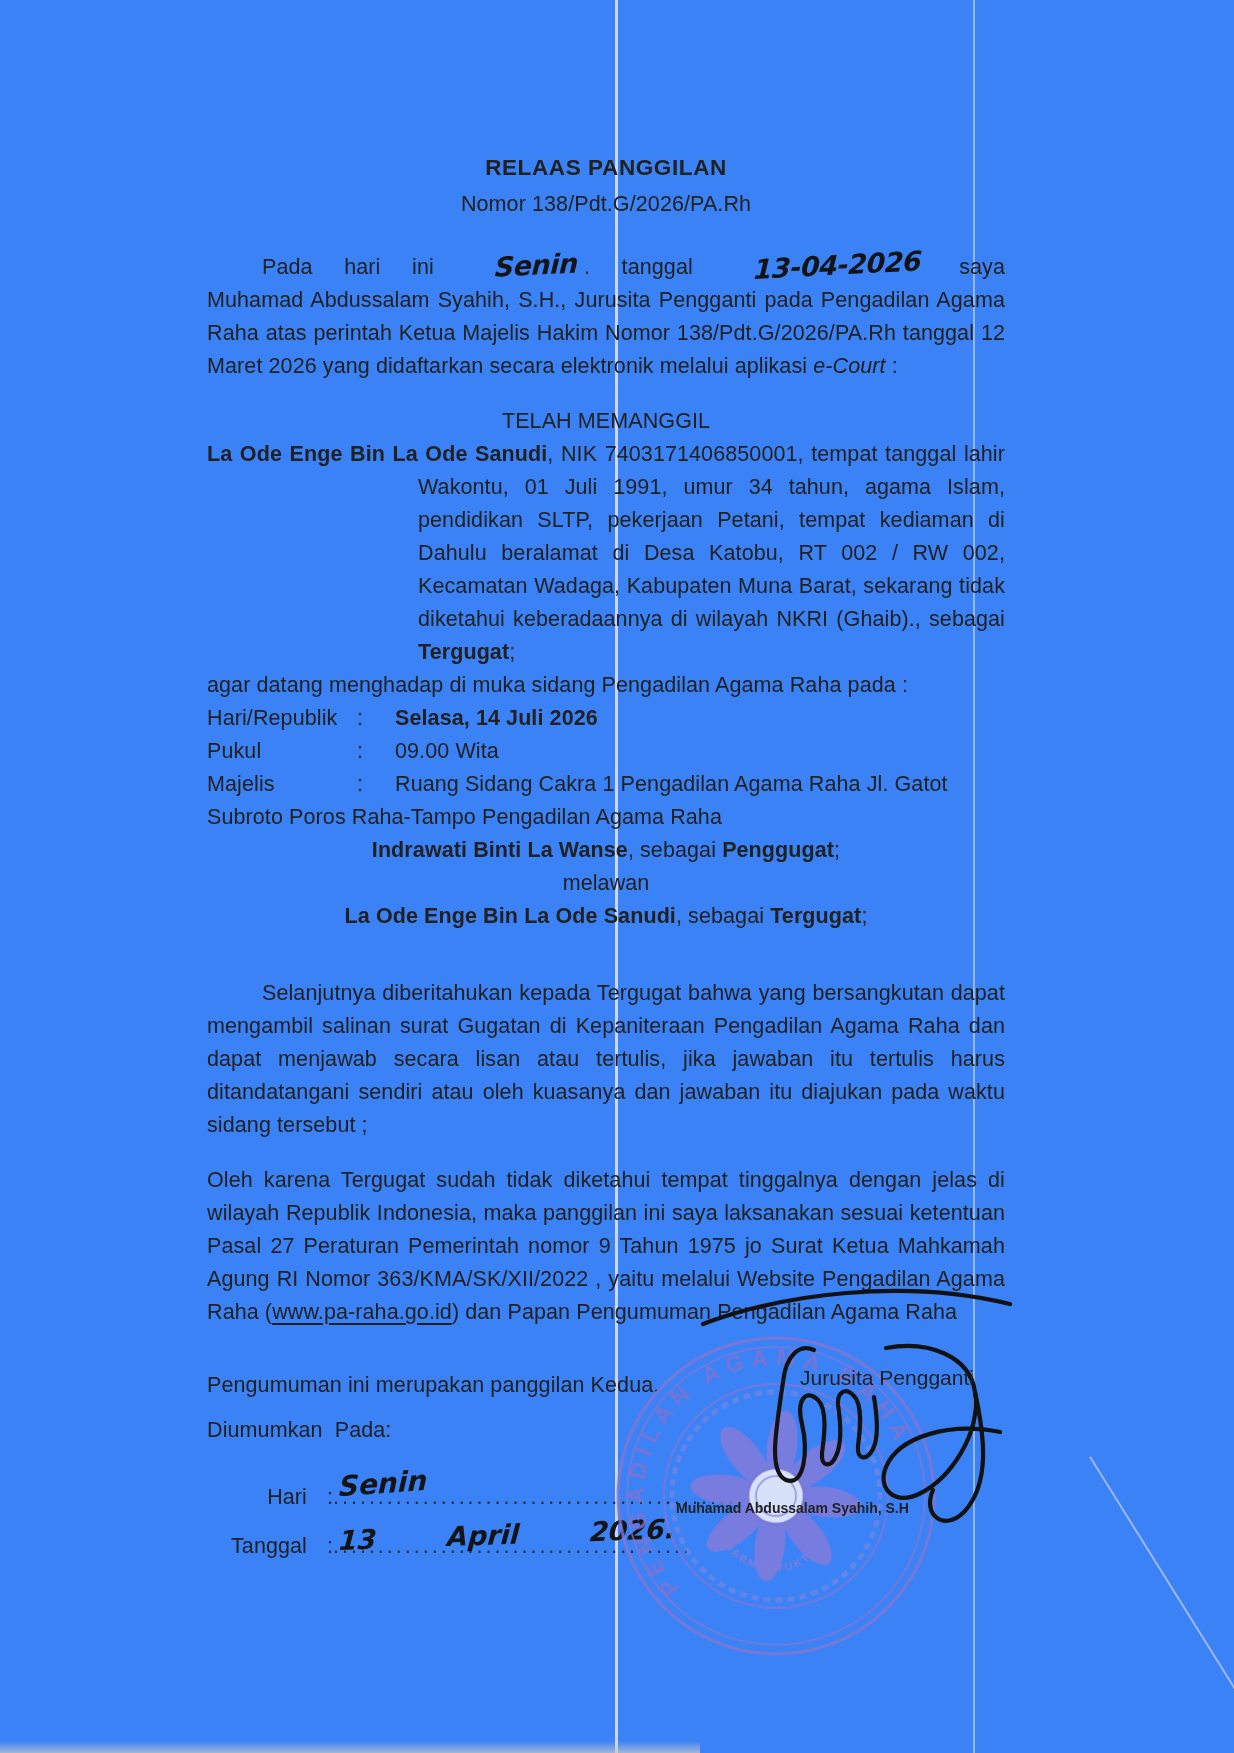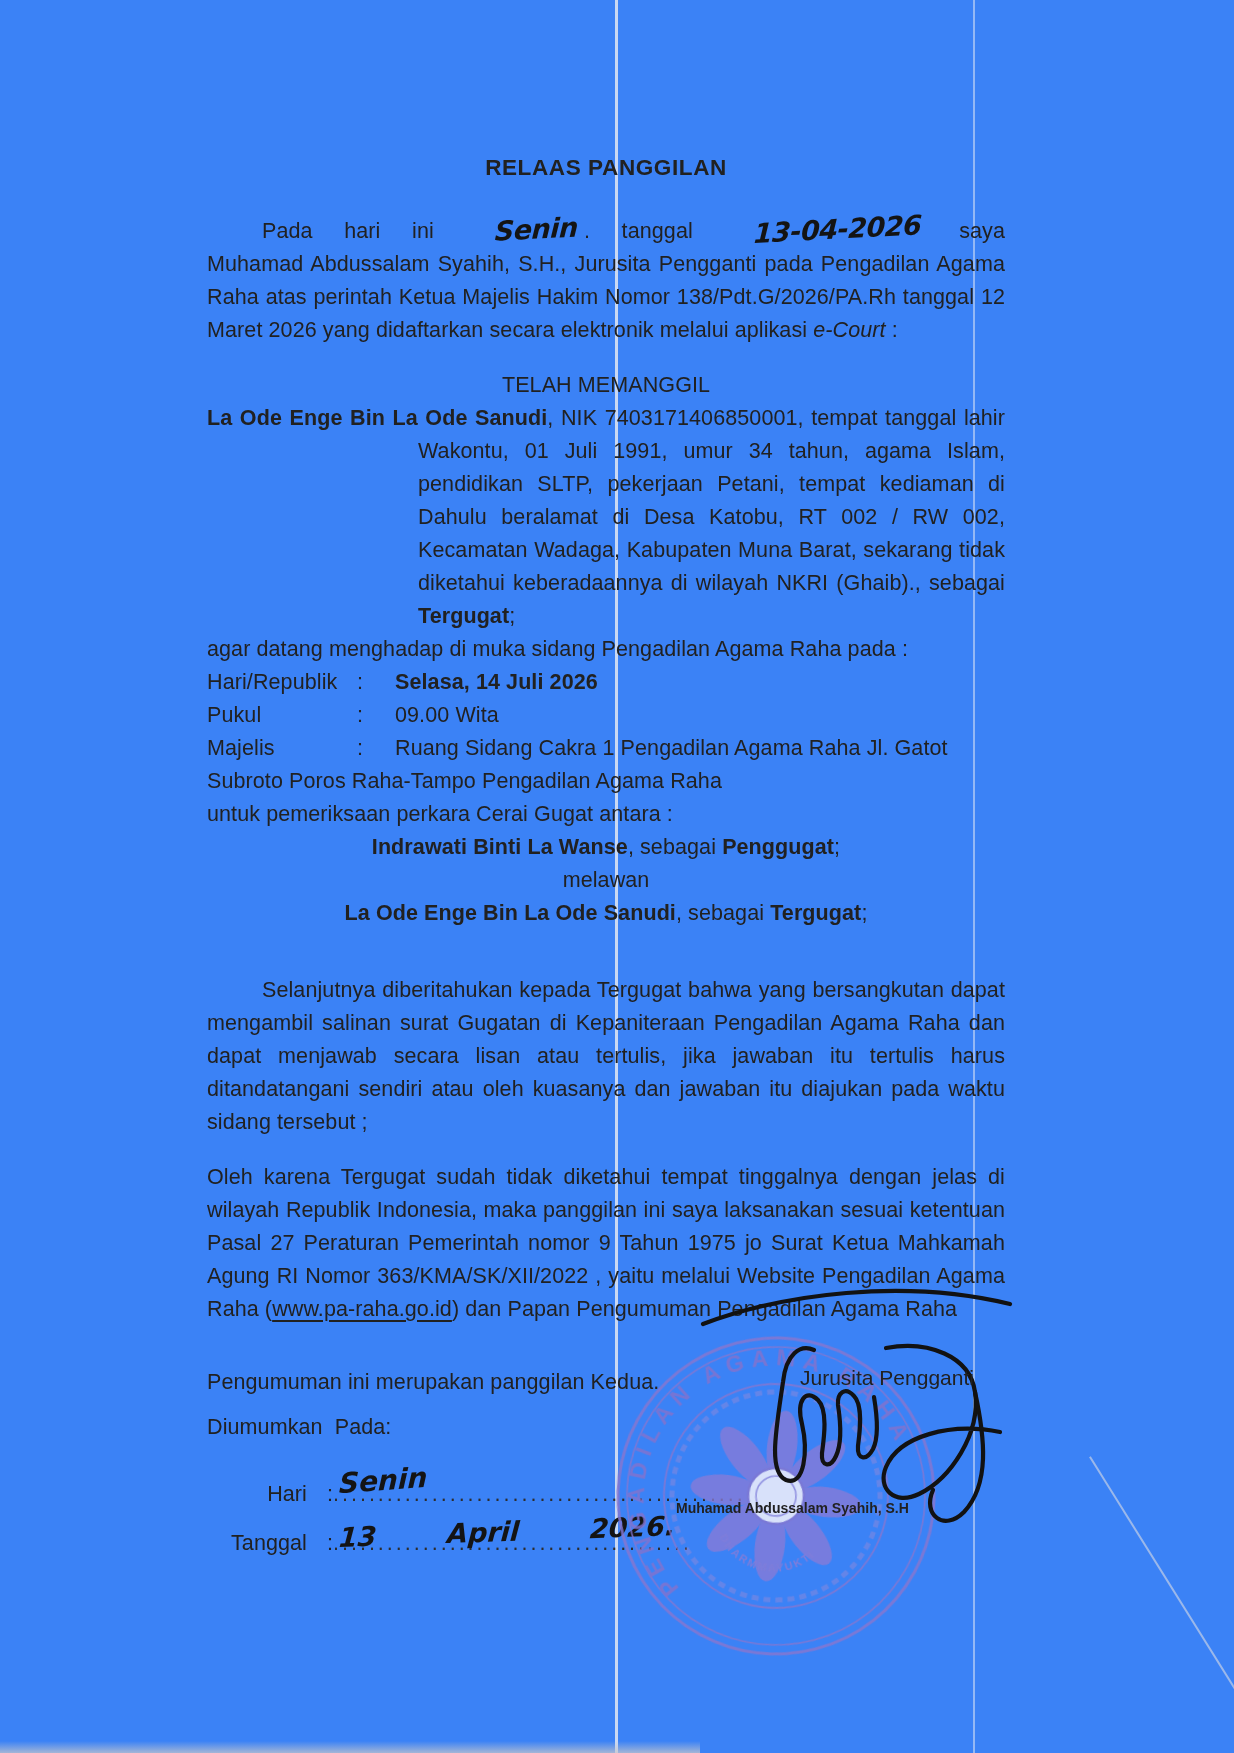--- a/index.html
+++ b/index.html
@@ -74,20 +74,21 @@
 <div class="sheet">
 
   <div class="fold-line fold-a"></div>
   <div class="fold-line fold-b"></div>
   <div class="bottom-smudge"></div>
   <div class="crease"></div>
 
   <div class="content">
 
     <div class="center title">RELAAS PANGGILAN</div>
+    <div class="center doc-number">Nomor 138/Pdt.G/2026/PA.Rh</div>
 
     <p class="para-open justify"><span>Pada hari ini</span><span class="hand hand-inline">Senin</span><span>. tanggal</span><span class="hand hand-inline">13-04-2026</span> <span>saya Muhamad Abdussalam Syahih, S.H., Jurusita Pengganti pada Pengadilan Agama Raha atas perintah Ketua Majelis Hakim Nomor 138/Pdt.G/2026/PA.Rh tanggal 12 Maret 2026 yang didaftarkan secara elektronik melalui aplikasi</span> <span class="italic">e-Court</span> <span>:</span></p>
 
     <div class="center">TELAH MEMANGGIL</div>
 
     <div class="hanging justify"><b>La Ode Enge Bin La Ode Sanudi</b><span>, NIK 7403171406850001, tempat tanggal lahir Wakontu, 01 Juli 1991, umur 34 tahun, agama Islam, pendidikan SLTP, pekerjaan Petani, tempat kediaman di Dahulu beralamat di Desa Katobu, RT 002 / RW 002, Kecamatan Wadaga, Kabupaten Muna Barat, sekarang tidak diketahui keberadaannya di wilayah NKRI (Ghaib)., sebagai</span> <b>Tergugat</b><span>;</span></div>
 
     <div>agar datang menghadap di muka sidang Pengadilan Agama Raha pada :</div>
 
     <div class="row">
@@ -100,21 +101,20 @@
       <span class="col">:</span>
       <span>09.00 Wita</span>
     </div>
     <div class="row">
       <span class="lbl">Majelis</span>
       <span class="col">:</span>
       <span>Ruang Sidang Cakra 1 Pengadilan Agama Raha Jl. Gatot</span>
     </div>
     <div>Subroto Poros Raha-Tampo Pengadilan Agama Raha</div>
 
-    <div>untuk pemeriksaan perkara Cerai Gugat antara :</div>
 
     <div class="center"><b>Indrawati Binti La Wanse</b><span>, sebagai</span> <b>Penggugat</b><span>;</span></div>
     <div class="center">melawan</div>
     <div class="center"><b>La Ode Enge Bin La Ode Sanudi</b><span>, sebagai</span> <b>Tergugat</b><span>;</span></div>
 
     <p class="notice justify" style="text-indent:55px; margin:44px 0 0 0;">Selanjutnya diberitahukan kepada  Tergugat bahwa yang bersangkutan dapat mengambil salinan surat Gugatan di Kepaniteraan Pengadilan Agama Raha  dan dapat menjawab secara lisan atau tertulis, jika jawaban itu tertulis harus ditandatangani sendiri atau oleh kuasanya dan jawaban itu diajukan pada waktu sidang tersebut ;</p>
 
     <p class="ghaib justify" style="margin:22px 0 0 0;"><span>Oleh karena  Tergugat sudah tidak diketahui tempat tinggalnya dengan jelas di wilayah Republik Indonesia, maka panggilan ini saya laksanakan sesuai ketentuan Pasal 27 Peraturan Pemerintah nomor 9 Tahun 1975 jo Surat Ketua Mahkamah Agung RI Nomor 363/KMA/SK/XII/2022 , yaitu melalui Website Pengadilan Agama Raha (</span><span class="weblink">www.pa-raha.go.id</span><span>) dan Papan Pengumuman Pengadilan Agama Raha</span></p>
 
     <div class="announce">Pengumuman ini merupakan panggilan Kedua.</div>

